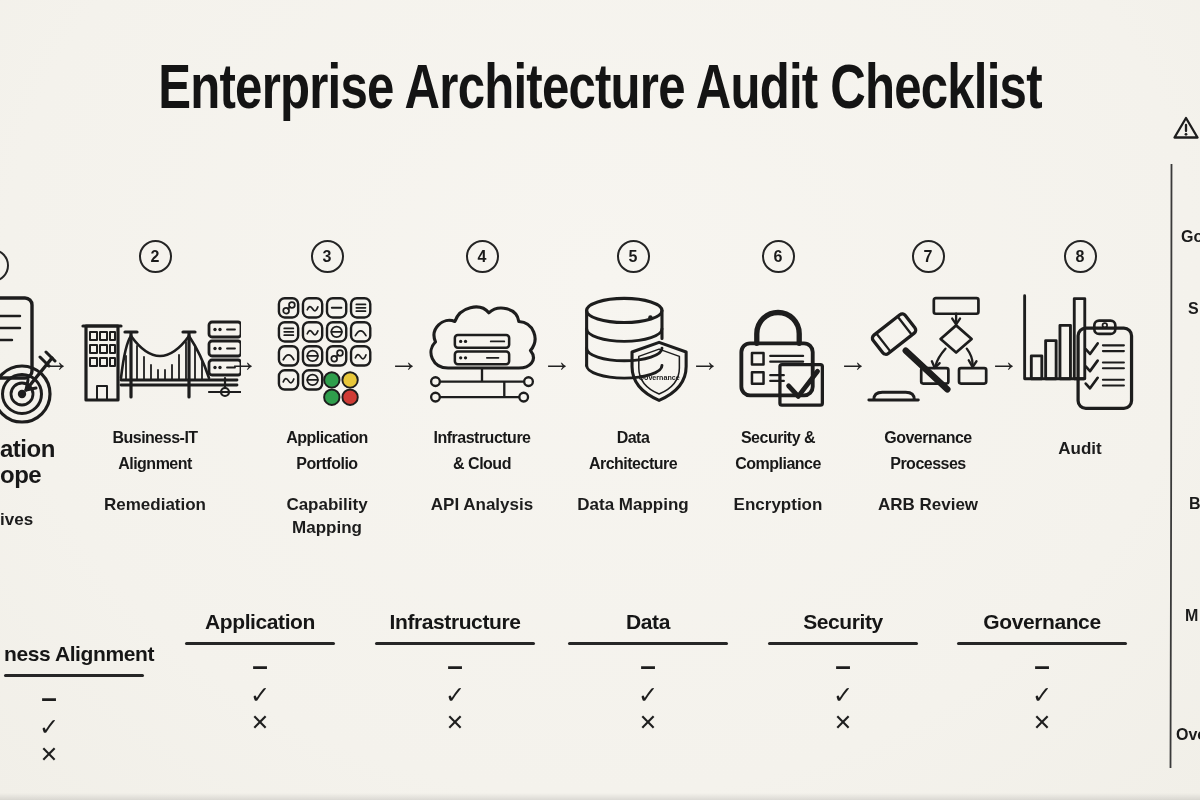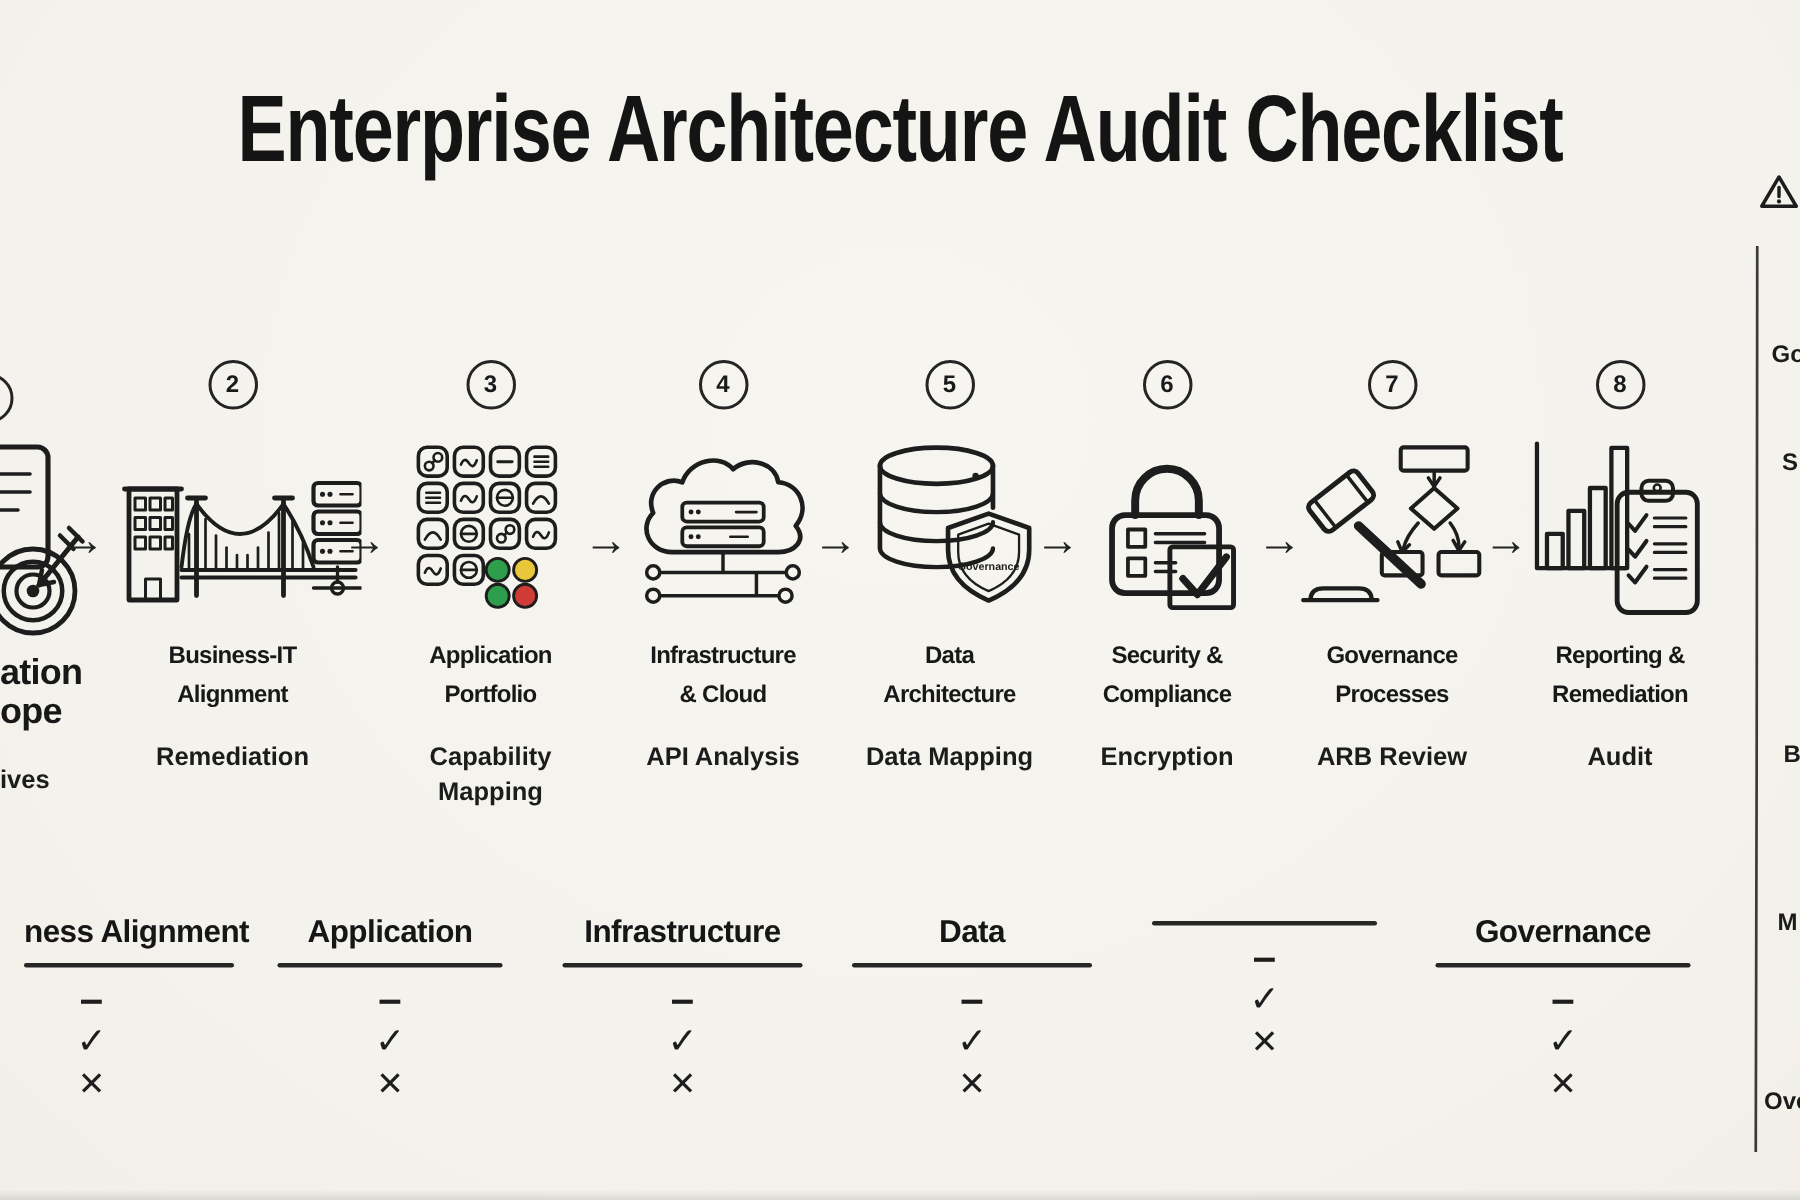--- a/index.html
+++ b/index.html
@@ -28,21 +28,21 @@
   .s1-icon{position:absolute;left:-58px;top:294px;}
   .s1-title{position:absolute;left:0px;top:436px;font-size:24px;line-height:26px;font-weight:700;
     letter-spacing:-0.5px;white-space:pre-line;color:#181818;}
   .s1-sub{position:absolute;left:0px;top:510px;font-size:17px;font-weight:700;color:#1c1c1c;}
   
   .arrow{position:absolute;top:344px;transform:translateX(-50%);font-size:30px;font-weight:700;color:#222;}
   .a1{left:55px}.a2{left:243px}.a3{left:404px}.a4{left:557px}.a5{left:705px}.a6{left:853px}.a7{left:1004px}
   
   .mcol{position:absolute;top:610px;width:220px;text-align:center;}
   .mc2{left:150px}.mc3{left:345px}.mc4{left:538px}.mc5{left:733px}.mc6{left:932px}
-  .mc1{left:16px;width:150px;text-align:left;}
+  .mc1{left:4px;width:150px;text-align:left;margin-top:32px;}
   .mhead{font-size:21px;font-weight:700;letter-spacing:-0.4px;color:#161616;height:28px;}
   .mline{height:3px;background:#262626;border-radius:2px;margin:4px auto 0 auto;}
   .mc1 .mline{margin-left:0;}
   .w140{width:140px}.w150{width:150px}.w160{width:160px}.w170{width:170px}
   .mmark{font-weight:700;color:#1d1d1d;}
   .mdash{font-size:28px;line-height:30px;margin-top:6px;}
   .mcheck{font-size:24px;line-height:28px;}
   .mcross{font-size:22px;line-height:28px;}
   .mc1 .mmark{width:90px;text-align:center;}
   
@@ -318,22 +318,20 @@
           <path d="M72,78 l4.5,5 l8,-11"></path>
           <path d="M72,96 l4.5,5 l8,-11"></path>
         </g>
         <g class="ln" stroke-width="2.2">
           <path d="M90,56 H112 M90,62 H112"></path>
           <path d="M90,74 H112 M90,80 H112"></path>
           <path d="M90,92 H112 M90,98 H112"></path>
         </g>
       </svg>
     </div>
-    <div class="stitle">Reporting &amp;
-Remediation</div>
     <div class="ssub">Audit</div>
   </div>
 
   <span class="arrow a1">→</span>
   <span class="arrow a2">→</span>
   <span class="arrow a3">→</span>
   <span class="arrow a4">→</span>
   <span class="arrow a5">→</span>
   <span class="arrow a6">→</span>
   <span class="arrow a7">→</span>
@@ -360,20 +358,21 @@
     <div class="mmark mcross">✕</div>
   </div>
   <div class="mcol mc4">
     <div class="mhead">Data</div>
     <div class="mline w160"></div>
     <div class="mmark mdash">–</div>
     <div class="mmark mcheck">✓</div>
     <div class="mmark mcross">✕</div>
   </div>
   <div class="mcol mc5">
+    <div class="mhead">Security</div>
     <div class="mline w150"></div>
     <div class="mmark mdash">–</div>
     <div class="mmark mcheck">✓</div>
     <div class="mmark mcross">✕</div>
   </div>
   <div class="mcol mc6">
     <div class="mhead">Governance</div>
     <div class="mline w170"></div>
     <div class="mmark mdash">–</div>
     <div class="mmark mcheck">✓</div>

